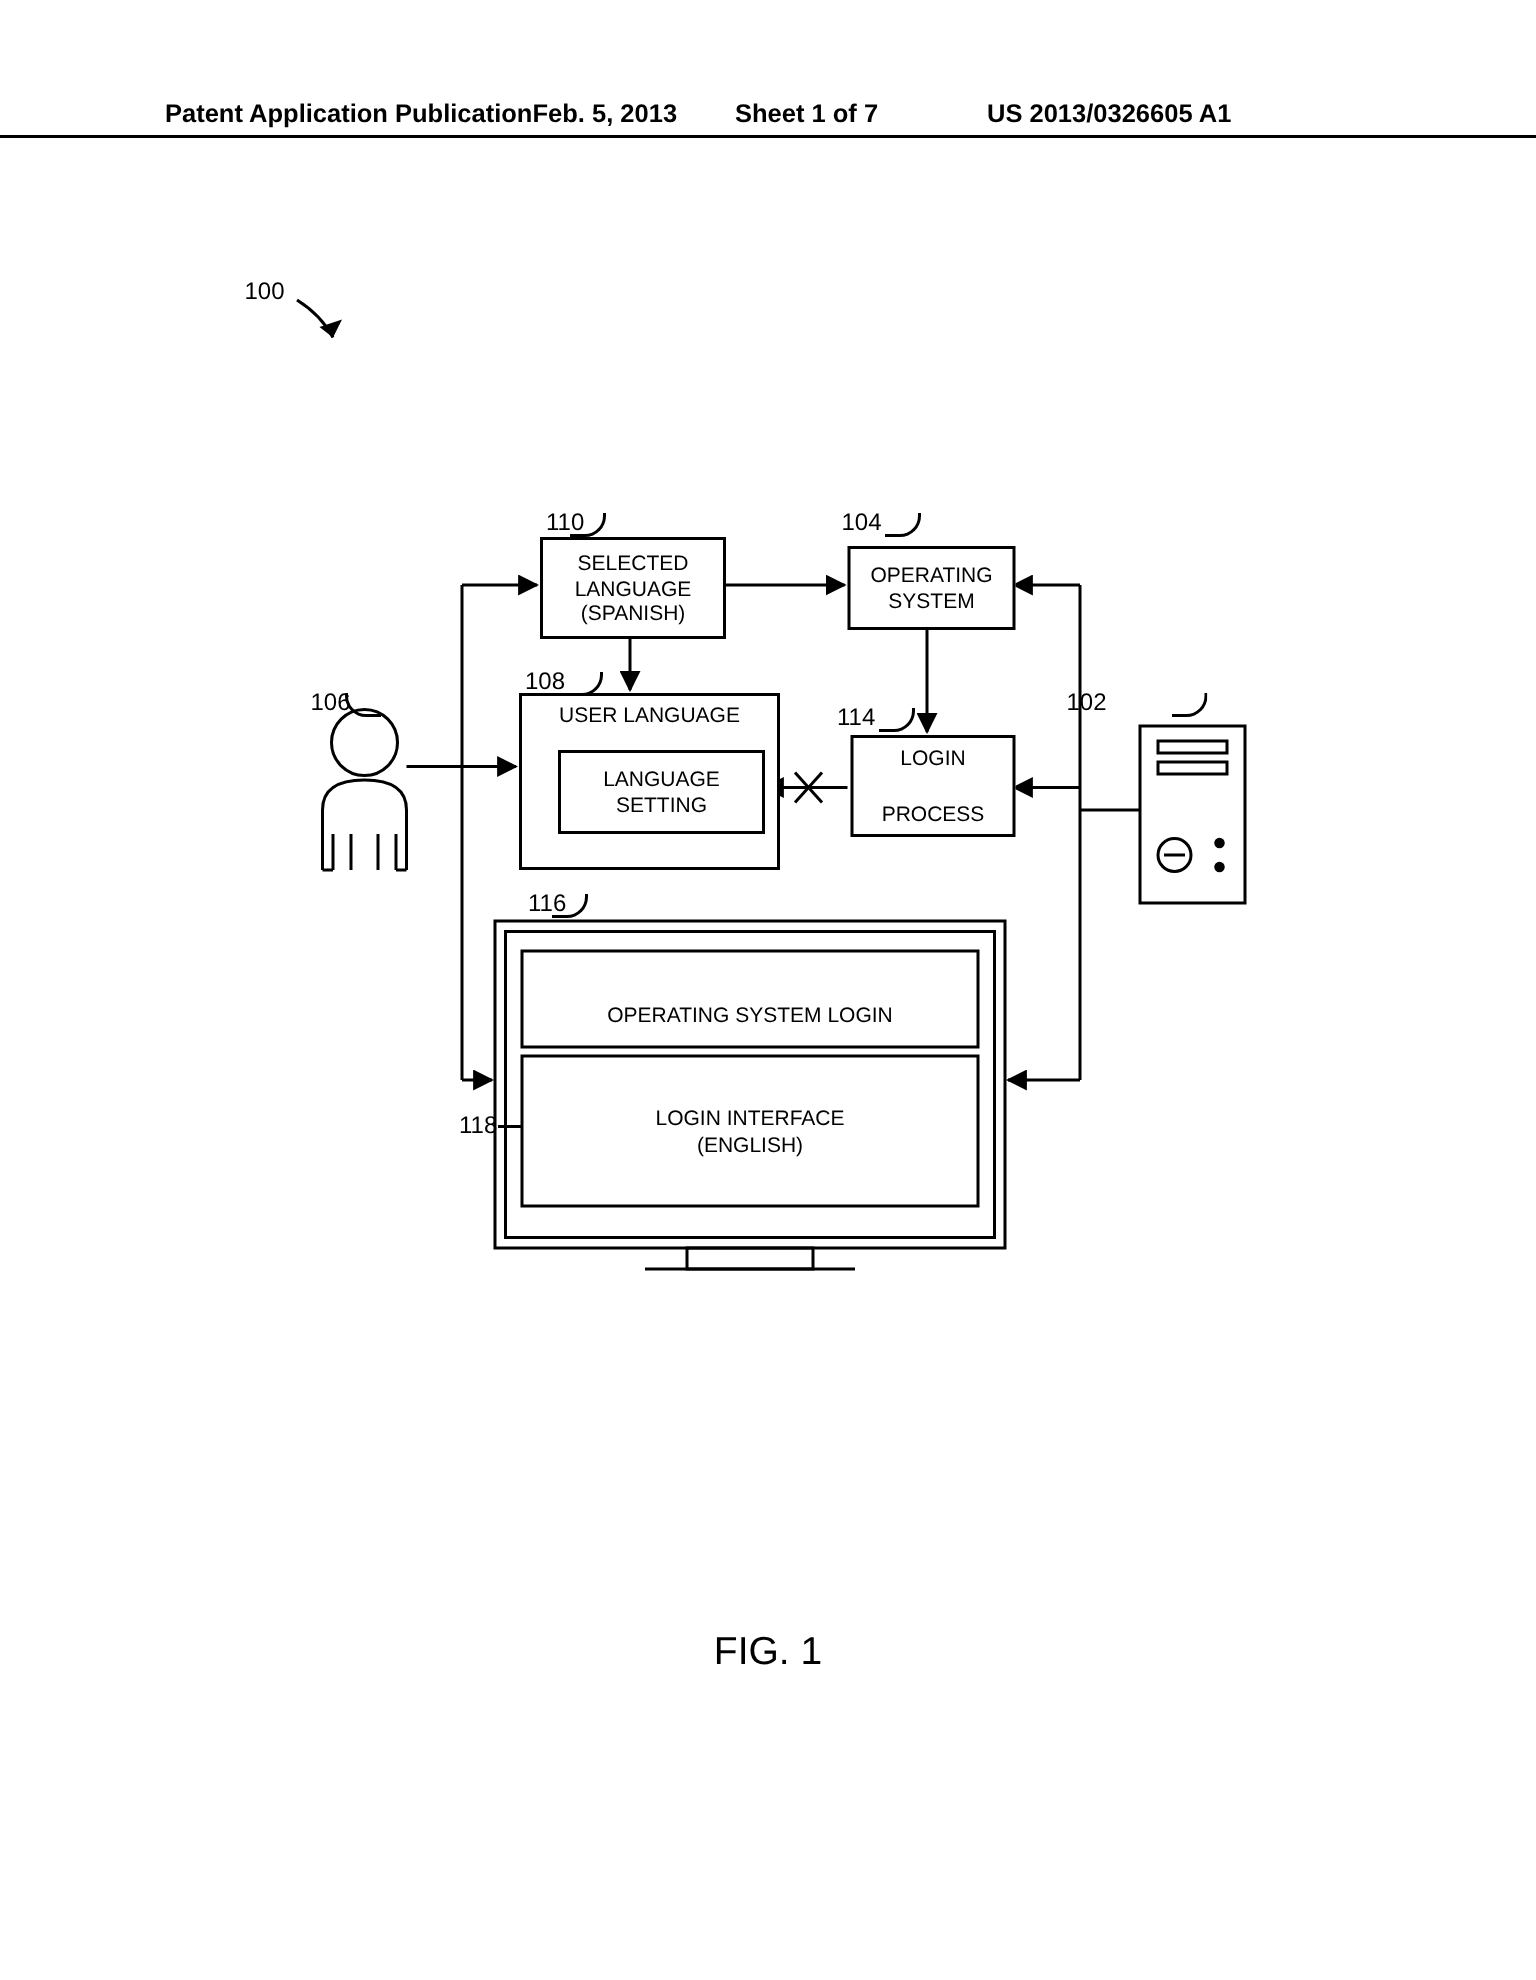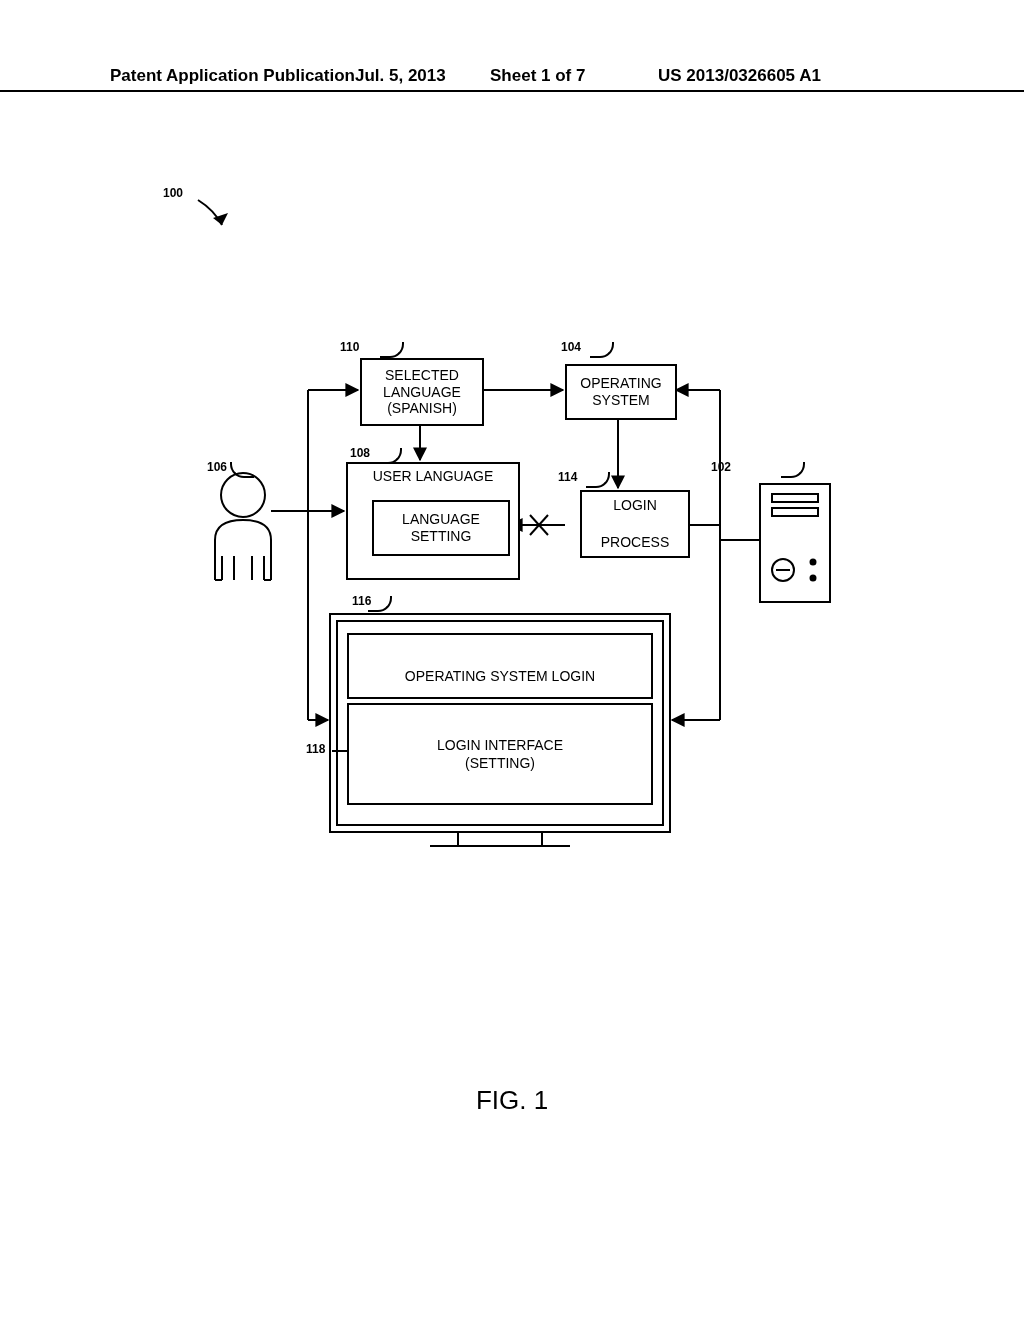--- a/index.html
+++ b/index.html
@@ -29,22 +29,22 @@
     position: absolute;
     left: 0;
     width: 1024px;
     text-align: center;
     top: 1085px;
     font-size: 26px;
     font-weight: normal;
   }
   .ref {
     position: absolute;
-    font-size: 12px;
-    font-weight: bold;
+    font-size: 16px;
+    font-weight: normal;
   }
   .box {
     position: absolute;
     border: 2px solid #000;
     text-align: center;
     font-size: 14px;
     display: flex;
     flex-direction: column;
     justify-content: center;
     align-items: center;
@@ -67,21 +67,21 @@
     border-bottom: 2px solid #000;
     border-left: 2px solid #000;
     border-radius: 0 0 0 14px;
   }
 </style>
 </head>
 <body>
 
 <div class="header">
   <span class="hdr-left">Patent Application Publication</span>
-  <span class="hdr-mid">Jul. 5, 2013</span>
+  <span class="hdr-mid">Feb. 5, 2013</span>
   <span class="hdr-sheet">Sheet 1 of 7</span>
   <span class="hdr-right">US 2013/0326605 A1</span>
 </div>
 
 <svg style="position:absolute; left:0; top:0; width:1024px; height:1320px;" viewBox="0 0 1024 1320">
   <defs>
     <marker id="arrow" viewBox="0 0 10 10" refX="9" refY="5" markerWidth="7" markerHeight="7" orient="auto-start-reverse">
       <path d="M 0 0 L 10 5 L 0 10 z" fill="#000"></path>
     </marker>
   </defs>
@@ -146,21 +146,21 @@
     <line x1="760" y1="540" x2="720" y2="540"></line>
     <line x1="720" y1="390" x2="720" y2="720"></line>
     <line x1="720" y1="390" x2="676" y2="390" marker-end="url(#arrow)"></line>
     <line x1="720" y1="525" x2="676" y2="525" marker-end="url(#arrow)"></line>
     <line x1="720" y1="720" x2="672" y2="720" marker-end="url(#arrow)"></line>
   </g>
 </svg>
 
 <div class="ref" style="left:163px; top:186px;">100</div>
 
-<div class="ref" style="left:340px; top:340px;">110</div>
+<div class="ref" style="left:364px; top:340px;">110</div>
 <div class="leader" style="left:380px; top:342px;"></div>
 
 <div class="ref" style="left:561px; top:340px;">104</div>
 <div class="leader" style="left:590px; top:342px;"></div>
 
 <div class="ref" style="left:350px; top:446px;">108</div>
 <div class="leader" style="left:378px; top:448px;"></div>
 
 <div class="ref" style="left:558px; top:470px;text-align:right;">114</div>
 <div class="leader" style="left:586px; top:472px;"></div>
@@ -193,26 +193,26 @@
 
 <div class="box" style="left:346px; top:462px; width:170px; height:110px; justify-content:flex-start; padding-top:4px;">
   <span>USER LANGUAGE</span>
 </div>
 
 <div class="box" style="left:372px; top:500px; width:134px; height:52px; border-width:2px;">
   <span>LANGUAGE</span>
   <span>SETTING</span>
 </div>
 
-<div class="box" style="left:580px; top:490px; width:106px; height:64px;gap:20px;">
+<div class="box" style="left:567px; top:490px; width:106px; height:64px;gap:20px;">
   <span>LOGIN</span>
   <span>PROCESS</span>
 </div>
 
 <div style="position:absolute; left:348px; top:634px; width:304px; height:84px; display:flex; align-items:center; justify-content:center; font-size:14px;">
   <span>OPERATING SYSTEM LOGIN</span>
 </div>
 <div style="position:absolute; left:348px; top:704px; width:304px; height:100px; display:flex; flex-direction:column; align-items:center; justify-content:center; font-size:14px; line-height:1.3;border-radius:27px;">
   <span>LOGIN INTERFACE</span>
-  <span>(SETTING)</span>
+  <span>(ENGLISH)</span>
 </div>
 
 <div class="fig-caption">FIG. 1</div>
 
 </body></html>

